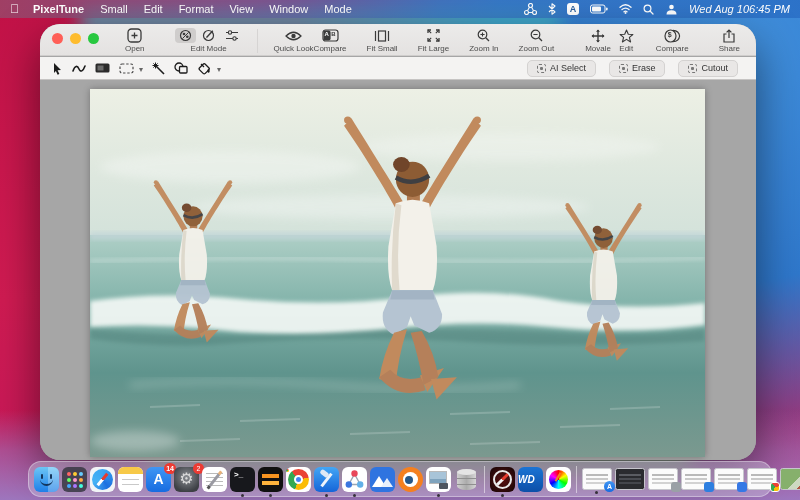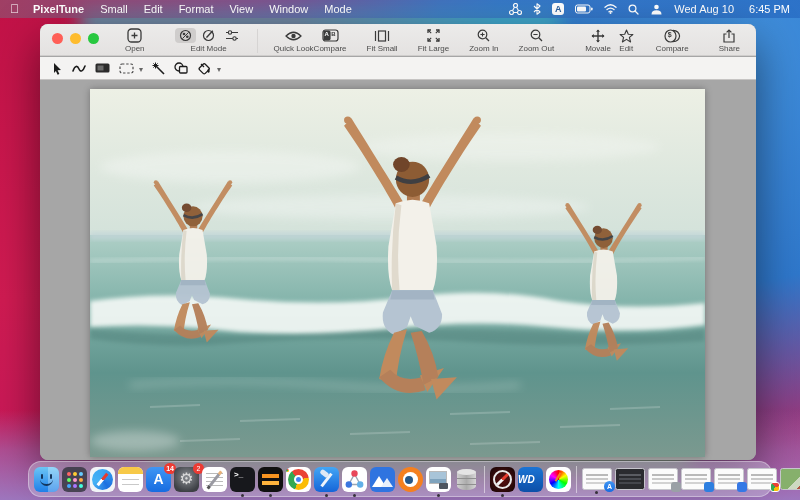--- a/index.html
+++ b/index.html
@@ -17,24 +17,24 @@
   .menubar{position:absolute;left:0;top:0;width:800px;height:18px;display:flex;align-items:center;
     background:linear-gradient(90deg,rgba(148,78,110,.75) 0%,rgba(110,100,160,.7) 30%,rgba(58,118,196,.72) 55%,rgba(40,108,196,.78) 100%);
     color:#fff;font-size:11px;padding:0 10px;}
   .menubar .apple{font-size:12px;margin-right:14px;}
   .menubar .mb-app{font-weight:bold;margin-right:16px;}
   .menubar .mb-item{margin-right:16px;}
   .mb-right{margin-left:auto;display:flex;align-items:center;gap:11px;}
   .mb-right svg{display:block;}
   .inputsrc{display:inline-block;width:12px;height:12px;background:#fff;color:#2a5f9e;border-radius:3px;
     font-size:9px;font-weight:bold;text-align:center;line-height:12px;}
-  .mb-clock{display:flex;gap:15px;white-space:nowrap;}
-
-  
-  .window{position:absolute;left:40px;top:24px;width:716px;height:436px;border-radius:8px;overflow:hidden;
+  .mb-clock{display:flex;gap:0;white-space:nowrap;font-style:italic;}
+
+  
+  .window{position:absolute;left:40px;top:24px;width:716px;height:436px;border-radius:20px;overflow:hidden;
     box-shadow:0 18px 45px rgba(0,0,0,.5);background:#a6a6a6;}
   .toolbar1{position:absolute;left:0;top:0;width:100%;height:32px;background:linear-gradient(#ecebea,#e4e2e1);
     border-bottom:1px solid #cfcdcc;display:flex;align-items:flex-start;padding-top:4px;}
   .lights{display:flex;gap:7px;margin:5px 0 0 12px;}
   .light{width:11px;height:11px;border-radius:50%;}
   .l-red{background:#ff5f57;}.l-yel{background:#febc2e;}.l-grn{background:#28c840;}
   .tb{display:flex;flex-direction:column;align-items:center;gap:1px;font-size:8px;color:#4c4c4c;}
   .tb .slot{height:15px;display:flex;align-items:center;justify-content:center;}
   .tb svg{display:block;}
   .seg{display:flex;gap:2px;align-items:center;}
@@ -399,20 +399,34 @@
       </span>
       <span class="tool">
         <svg width="15" height="13" viewBox="0 0 15 13">
             <rect x="3.2" y="2.8" width="8" height="8" rx="1.5" transform="rotate(45 7.2 6.8)" fill="none" stroke="#1c1c1c" stroke-width="1.3"></rect>
             <path d="M11.5,6.5 Q13.5,9 12.2,10.4 Q10.8,11.2 10.2,9.2 Q10.2,7.6 11.5,6.5 Z" fill="#1c1c1c"></path>
             <path d="M4,2 L7,5" stroke="#1c1c1c" stroke-width="1.2"></path>
           </svg>
       </span>
       <span class="chev">▾</span>
 
+      <span class="actions">
+        <span class="abtn">
+          <span class="sel-ic"></span>
+          <span>AI Select</span>
+        </span>
+        <span class="abtn">
+          <span class="sel-ic"></span>
+          <span>Erase</span>
+        </span>
+        <span class="abtn">
+          <span class="sel-ic"></span>
+          <span>Cutout</span>
+        </span>
+      </span>
     </div>
 
     <div class="canvas">
       <svg class="photo" viewBox="0 0 615 368">
         <defs>
           <linearGradient id="sky" x1="0" y1="0" x2="0" y2="1">
             <stop offset="0" stop-color="#edf0e5"></stop>
               <stop offset="0.6" stop-color="#dde7de"></stop>
               <stop offset="1" stop-color="#d3e2da"></stop>
           </linearGradient>

